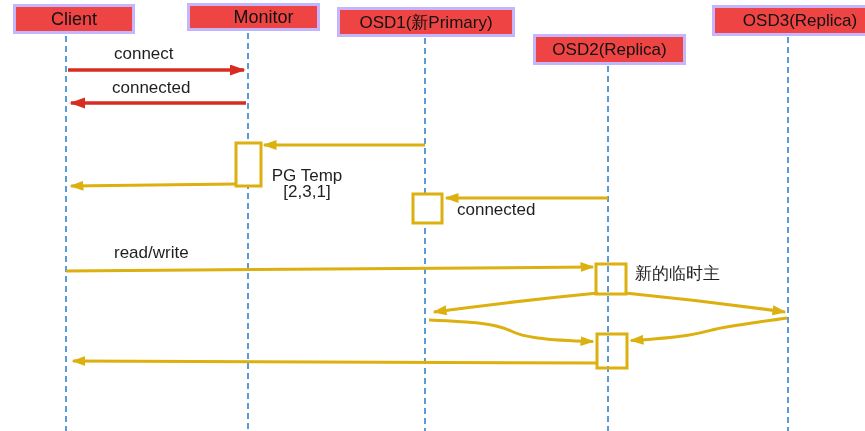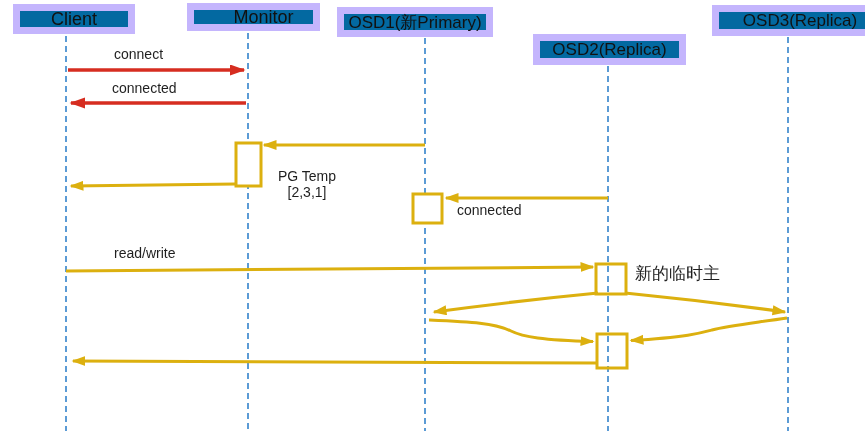--- a/index.html
+++ b/index.html
@@ -3,26 +3,26 @@
 <meta charset="utf-8">
 <style>
   html,body{margin:0;padding:0;background:#ffffff;}
   #stage{
     position:relative;width:865px;height:431px;background:#ffffff;overflow:hidden;
     font-family:"Liberation Sans","DejaVu Sans",sans-serif;color:#1f1f1f;
   }
   #wires{position:absolute;left:0;top:0;z-index:1;}
   .actor{
     position:absolute;z-index:3;box-sizing:border-box;
-    border:7px solid #c4b5fd;background:#0369a1;
+    border:3px solid #c4b5fd;background:#ef4444;
     display:flex;align-items:center;justify-content:center;
     font-size:18px;line-height:1;white-space:nowrap;color:#111;
   }
   .msg-label{
-    position:absolute;z-index:3;font-size:14px;line-height:16px;white-space:nowrap;color:#1f1f1f;
+    position:absolute;z-index:3;font-size:17px;line-height:16px;white-space:nowrap;color:#1f1f1f;
   }
   .msg-label.center{text-align:center;}
   .cjk{font-size:17px;}
 </style>
 </head>
 <body>
 
 <div id="stage">
 
   <svg id="wires" width="865" height="431" viewBox="0 0 865 431">
@@ -63,21 +63,21 @@
       <path d="M598 293 Q515 301 434 312" marker-end="url(#my)"></path>
       <path d="M625 293 Q706 301 785 312" marker-end="url(#my)"></path>
       <path d="M429 320 C472 322 494 323 511 331 C523 337 543 340 593 341.5" marker-end="url(#my)"></path>
       <path d="M787 318 C746 324 727 326 712 330 C701 333 687 337 631 340.5" marker-end="url(#my)"></path>
       <path d="M597 363 L73 361" marker-end="url(#my)"></path>
     </g>
   </svg>
 
   <div class="actor" style="left:13px;  top:4px; width:122px; height:30px;">Client</div>
   <div class="actor" style="left:187px; top:3px; width:133px; height:28px;padding-left:20px;">Monitor</div>
-  <div class="actor" style="left:337px; top:7px; width:156px; height:30px; font-size:17px;">OSD1(新Primary)</div>
+  <div class="actor" style="left:337px; top:7px; width:178px; height:30px; font-size:17px;">OSD1(新Primary)</div>
   <div class="actor" style="left:533px; top:4px; width:153px; height:31px; font-size:17px;margin-top:30px;">OSD2(Replica)</div>
   <div class="actor" style="left:712px; top:5px; width:176px; height:31px; font-size:17px;">OSD3(Replica)</div>
 
   <div class="msg-label" style="left:114px; top:46px;">connect</div>
   <div class="msg-label" style="left:112px; top:80px;">connected</div>
   <div class="msg-label center" style="left:266px; top:168px; width:82px;">
     <span>PG Temp</span><br>
     <span>[2,3,1]</span>
   </div>
   <div class="msg-label" style="left:457px; top:202px;">connected</div>

